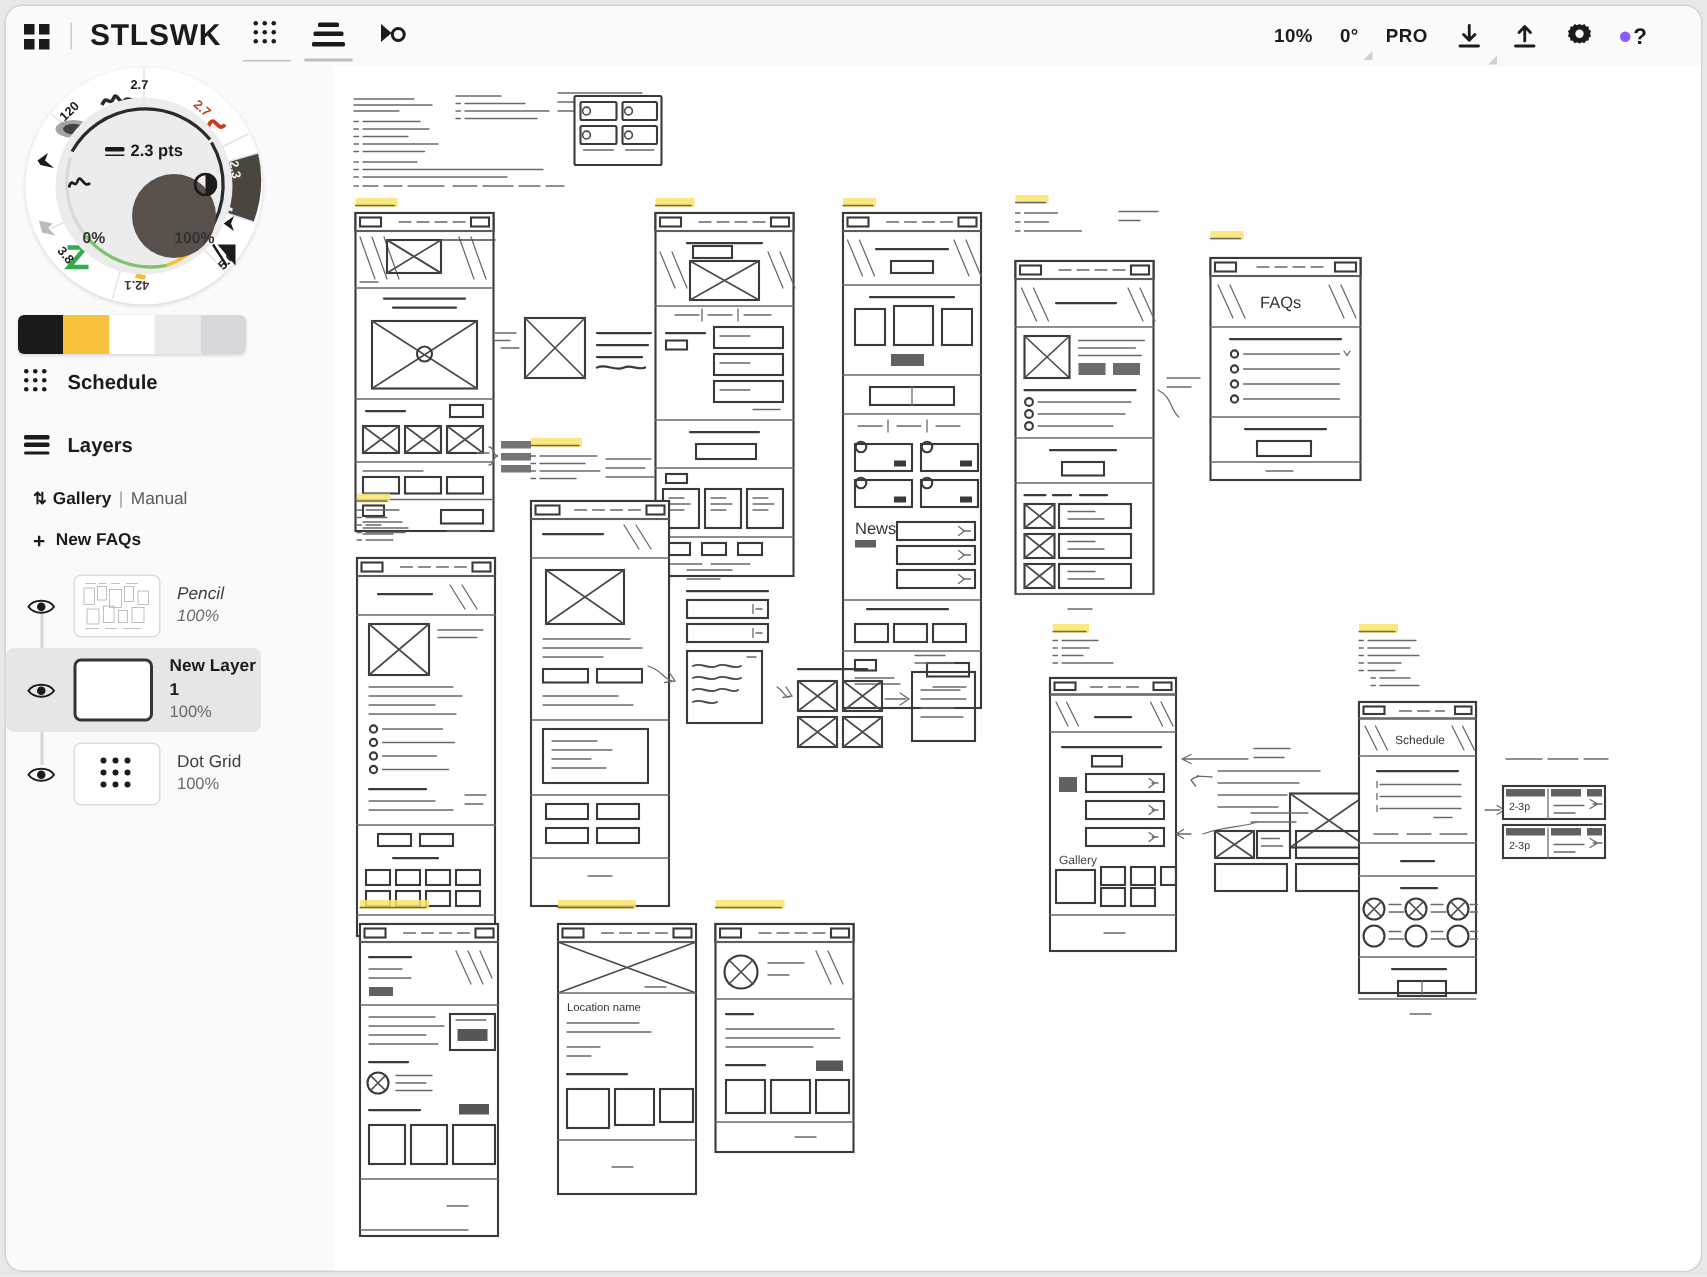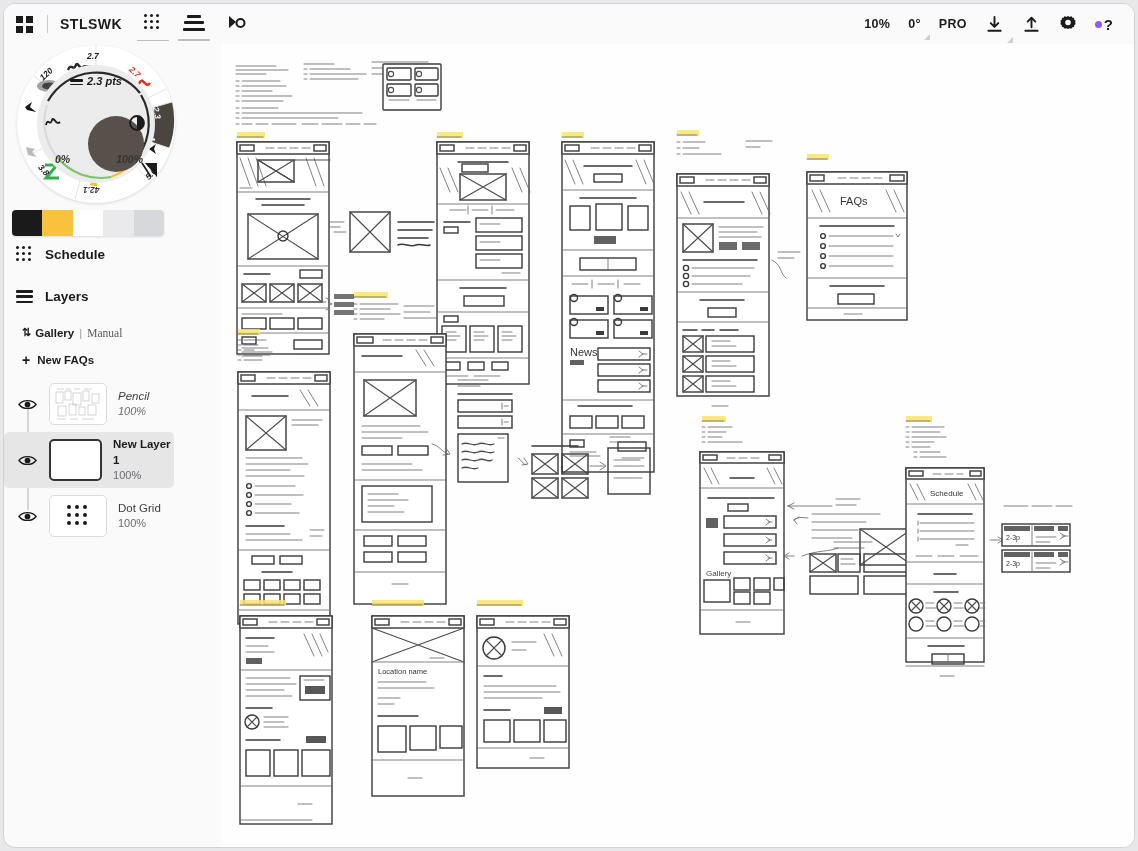--- a/index.html
+++ b/index.html
@@ -29,21 +29,21 @@
   }
   #topbar-left { display: flex; align-items: center; gap: 0; padding-left: 12px; }
   .grid-icon {
     width: 17px; height: 17px;
     display: grid; grid-template-columns: 7px 7px; grid-template-rows: 7px 7px;
     gap: 3px;
   }
   .grid-icon i { background: #1b1b1b; display: block; }
   .tb-sep { width: 1px; height: 18px; background: #c9c9cf; margin: 0 12px 0 14px; }
   #app-title {
-    font-size: 14px; font-weight: bold; letter-spacing: .5px; color: #1b1b1b;
+    font-size: 20px; font-weight: bold; letter-spacing: .5px; color: #1b1b1b;
   }
   .tb-tool {
     position: relative;
     margin-left: 22px;
     display: flex; flex-direction: column; align-items: center;
     padding-bottom: 3px;
   }
   .dots9 {
     width: 17px; height: 17px;
     display: grid; grid-template-columns: repeat(3,3px); grid-template-rows: repeat(3,3px);
@@ -54,59 +54,59 @@
   .stack3 i { background: #1b1b1b; height: 3px; border-radius: 1px; display: block; }
   .stack3 i:nth-child(1){ width: 14px; }
   .stack3 i:nth-child(2){ width: 20px; }
   .stack3 i:nth-child(3){ width: 22px; }
   .tb-underline {
     position: absolute; bottom: -7px; left: 50%; transform: translateX(-50%);
     width: 32px; height: 1.5px; background: #bdbdc3;
   }
   #topbar-right {
     margin-left: auto; display: flex; align-items: center; gap: 18px;
-    padding-right: 21px; font-size: 12.5px; font-weight: bold; color: #1b1b1b;
+    padding-right: 36px; font-size: 12.5px; font-weight: bold; color: #1b1b1b;
   }
   .zoom-val, .rot-val, .pro-val { letter-spacing: .3px; }
   .rel { position: relative; }
   .corner-tri {
     position: absolute; right: -9px; bottom: -9px;
     width: 0; height: 0;
     border-left: 6px solid transparent;
     border-bottom: 6px solid #cfcfd4;
   }
   .icon-btn { display: flex; align-items: center; justify-content: center; cursor: pointer; }
   .help-wrap { display: flex; align-items: center; }
   .dot-purple { width: 7px; height: 7px; border-radius: 50%; background: #8b5cf6; margin-right: 2px; }
 
   
   #leftpanel { position: absolute; left: 0; top: 40px; width: 218px; height: 805px; }
 
   
-  #wheel-wrap { position: absolute; left: 13px; top: 1px; width: 158px; height: 158px; font-style: italic; }
+  #wheel-wrap { position: absolute; left: 13px; top: 1px; width: 158px; height: 158px; }
   .wheel-ring {
     position: absolute; inset: 0;
     border-radius: 50%;
     background: #ffffff;
     box-shadow: 0 1px 3px rgba(0,0,0,.14);
   }
   .seg-label {
     position: absolute; font-size: 8.5px; font-weight: bold; color: #1b1b1b;
   }
   .wheel-inner {
     position: absolute; left: 20px; top: 20px; width: 118px; height: 118px;
     border-radius: 50%; background: #ececec;
     box-shadow: inset 0 0 0 0 #fff;
   }
   .wheel-hub {
     position: absolute; left: 51px; top: 51px; width: 56px; height: 56px;
     border-radius: 50%; background: #58514b;
   }
   .wheel-size {
-    position: absolute; left: 0; right: 0; top: 10px;
+    position: absolute; left: 0; right: 0; top: 30px;
     text-align: center; font-size: 11px; font-weight: bold; color: #1b1b1b;
   }
   .wheel-size .bars { display: inline-block; vertical-align: middle; margin-right: 4px; }
   .wheel-size .bars i { display:block; background:#1b1b1b; border-radius:1px; margin: 2px 0; }
   .wheel-size .bars i:nth-child(1){ width:13px; height:2.5px; }
   .wheel-size .bars i:nth-child(2){ width:13px; height:1.5px; }
   .wheel-pct {
     position: absolute; top: 88px; font-size: 10.5px; font-weight: bold; color: #333;
   }
   .pct-left { left: 18px; }
@@ -135,21 +135,21 @@
   .hamb i:nth-child(1){ width: 17px; }
   .hamb i:nth-child(2){ width: 17px; }
   .hamb i:nth-child(3){ width: 17px; }
 
   #sorting-row {
     position: absolute; left: 18px; top: 282px;
     font-size: 11.5px; color: #1b1b1b; display: flex; align-items: center; gap: 5px;
   }
   #sorting-row .sr-bold { font-weight: bold; }
   #sorting-row .sr-div { color: #9a9aa0; }
-  #sorting-row .sr-man { color: #5a5a60; font-family: Liberation Serif, serif; }
+  #sorting-row .sr-man { color: #5a5a60; }
   .updown { font-size: 11px; font-weight: bold; letter-spacing: -1px; }
 
   #newlayer-row {
     position: absolute; left: 18px; top: 309px;
     font-size: 11.5px; font-weight: bold; color: #1b1b1b;
     display: flex; align-items: center; gap: 7px;
   }
   .plus { font-size: 14px; line-height: 1; font-weight: bold; }
 
   

